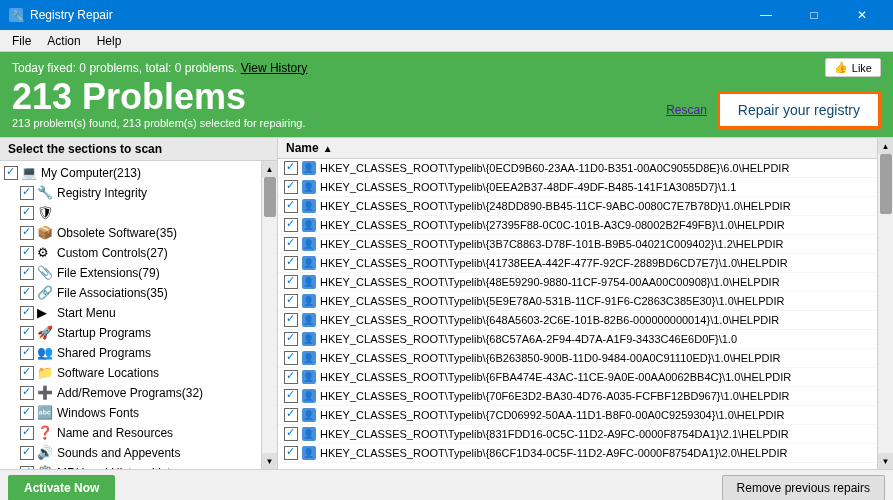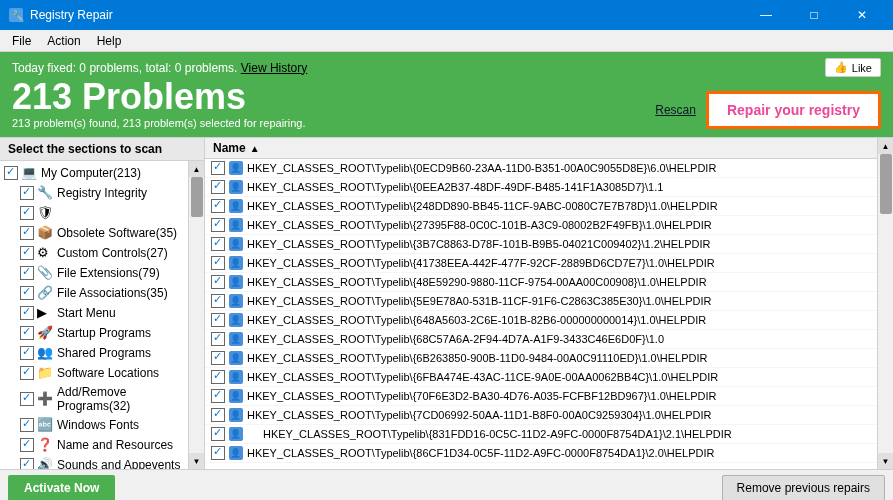--- a/index.html
+++ b/index.html
@@ -82,46 +82,46 @@
       color: white;
       font-size: 11px;
       margin-top: 2px;
     }
     .header-right {
       display: flex;
       align-items: center;
       gap: 10px;
     }
     .rescan-link {
-      color: #0f172a;
+      color: #4c1d95;
       text-decoration: underline;
       cursor: pointer;
       font-size: 12px;
     }
     .repair-btn {
       background: white;
       border: 3px solid #ff6600;
-      color: #ec4899;
+      color: #0c4a6e;
       font-size: 14px;
-      font-weight: bold;
+      font-weight: normal;
       padding: 8px 18px;
       cursor: pointer;
       border-radius: 2px;
     }
 
     
     .main-content {
       display: flex;
       height: calc(500px - 30px - 22px - 80px - 36px);
       border-top: 1px solid #d0d0d0;
     }
 
     
     .sidebar {
-      width: 205px;
+      width: 278px;
       border-right: 1px solid #d0d0d0;
       background: white;
       overflow: hidden;
       display: flex;
       flex-direction: column;
     }
     .sidebar-header {
       background: #e8e8e8;
       padding: 4px 8px;
       font-weight: bold;
@@ -479,21 +479,21 @@
             <span class="row-text" style="font-size: 11px;">HKEY_CLASSES_ROOT\Typelib\{70F6E3D2-BA30-4D76-A035-FCFBF12BD967}\1.0\HELPDIR</span>
           </div>
           <div class="table-row">
             <span class="checkbox-checked cb"></span>
             <span style="width: 14px; height: 14px; background: rgb(74, 144, 217); border-radius: 2px; display: inline-flex; align-items: center; justify-content: center; margin-right: 4px; flex-shrink: 0; font-size: 9px; color: white;">👤</span>
             <span class="row-text" style="font-size: 11px;">HKEY_CLASSES_ROOT\Typelib\{7CD06992-50AA-11D1-B8F0-00A0C9259304}\1.0\HELPDIR</span>
           </div>
           <div class="table-row">
             <span class="checkbox-checked cb"></span>
             <span style="width: 14px; height: 14px; background: rgb(74, 144, 217); border-radius: 2px; display: inline-flex; align-items: center; justify-content: center; margin-right: 4px; flex-shrink: 0; font-size: 9px; color: white;">👤</span>
-            <span class="row-text" style="font-size: 11px; margin-left: 16px;">HKEY_CLASSES_ROOT\Typelib\{831FDD16-0C5C-11D2-A9FC-0000F8754DA1}\2.1\HELPDIR</span>
+            <span class="row-text" style="font-size: 11px;">HKEY_CLASSES_ROOT\Typelib\{831FDD16-0C5C-11D2-A9FC-0000F8754DA1}\2.1\HELPDIR</span>
           </div>
           <div class="table-row">
             <span class="checkbox-checked cb"></span>
             <span style="width: 14px; height: 14px; background: rgb(74, 144, 217); border-radius: 2px; display: inline-flex; align-items: center; justify-content: center; margin-right: 4px; flex-shrink: 0; font-size: 9px; color: white;">👤</span>
             <span class="row-text" style="font-size: 11px;">HKEY_CLASSES_ROOT\Typelib\{86CF1D34-0C5F-11D2-A9FC-0000F8754DA1}\2.0\HELPDIR</span>
           </div>
         </div>
     </div>
     <div class="right-scrollbar">
       <div class="scroll-arrow">▲</div>

